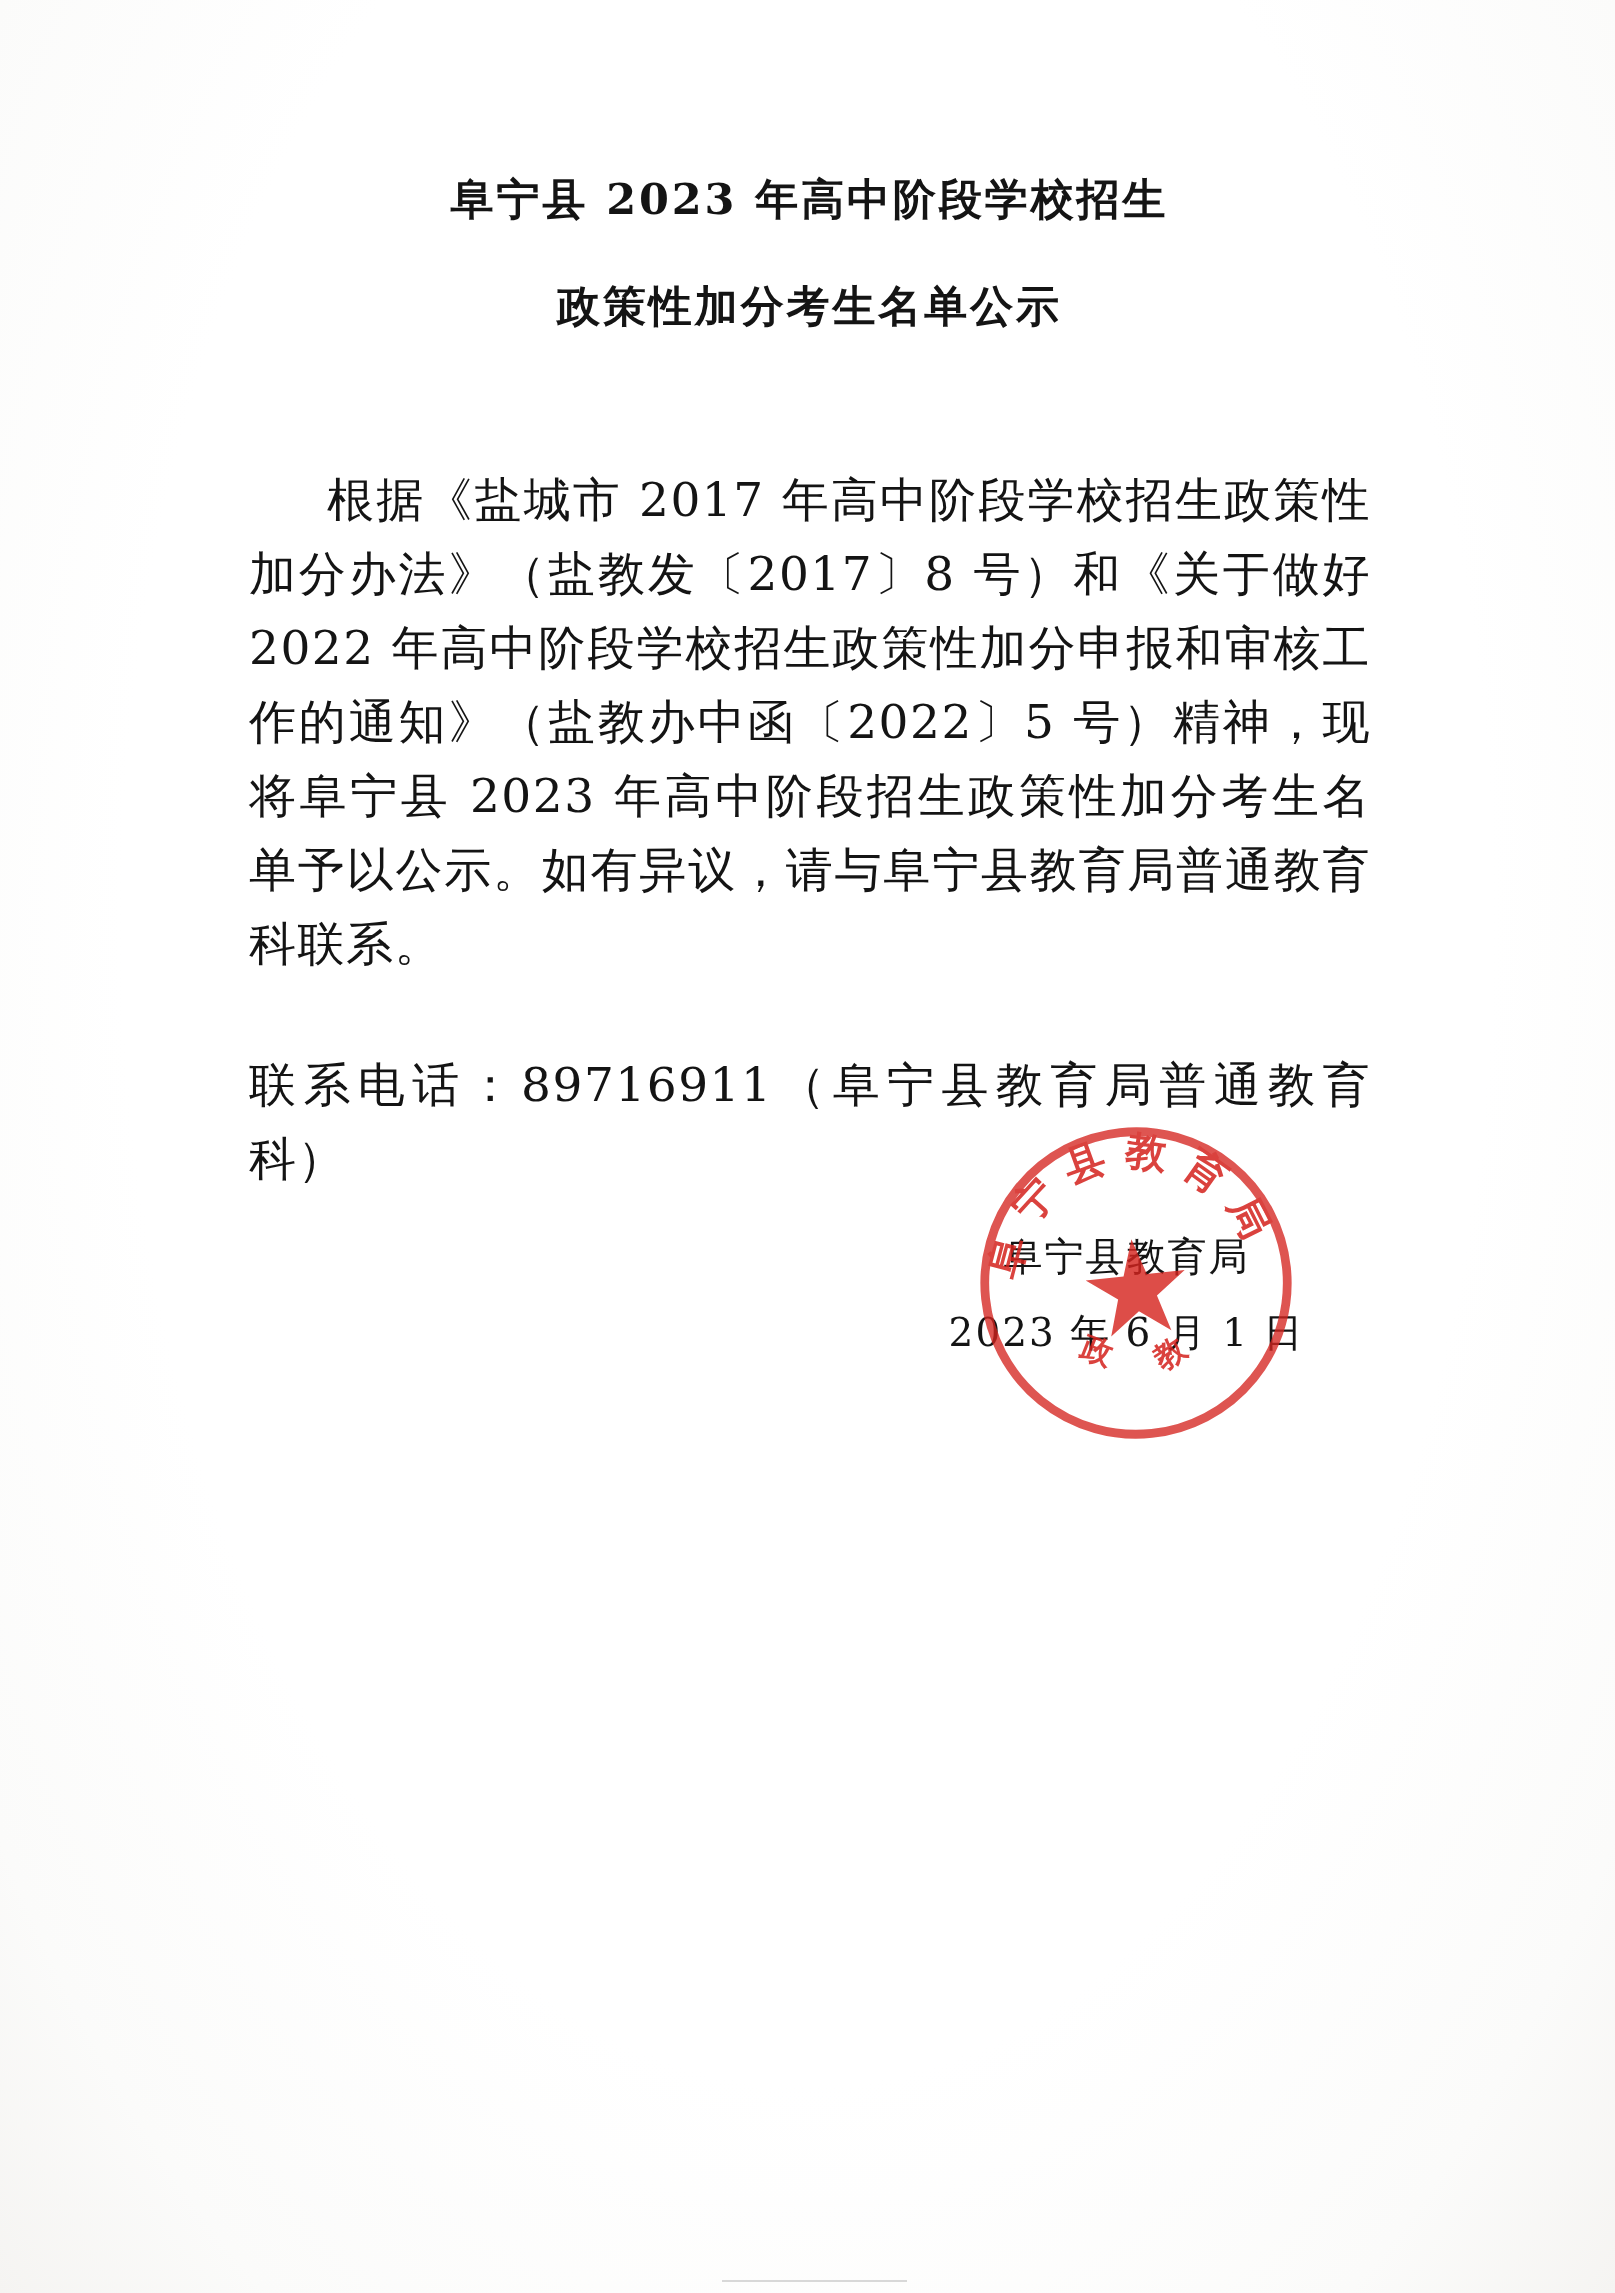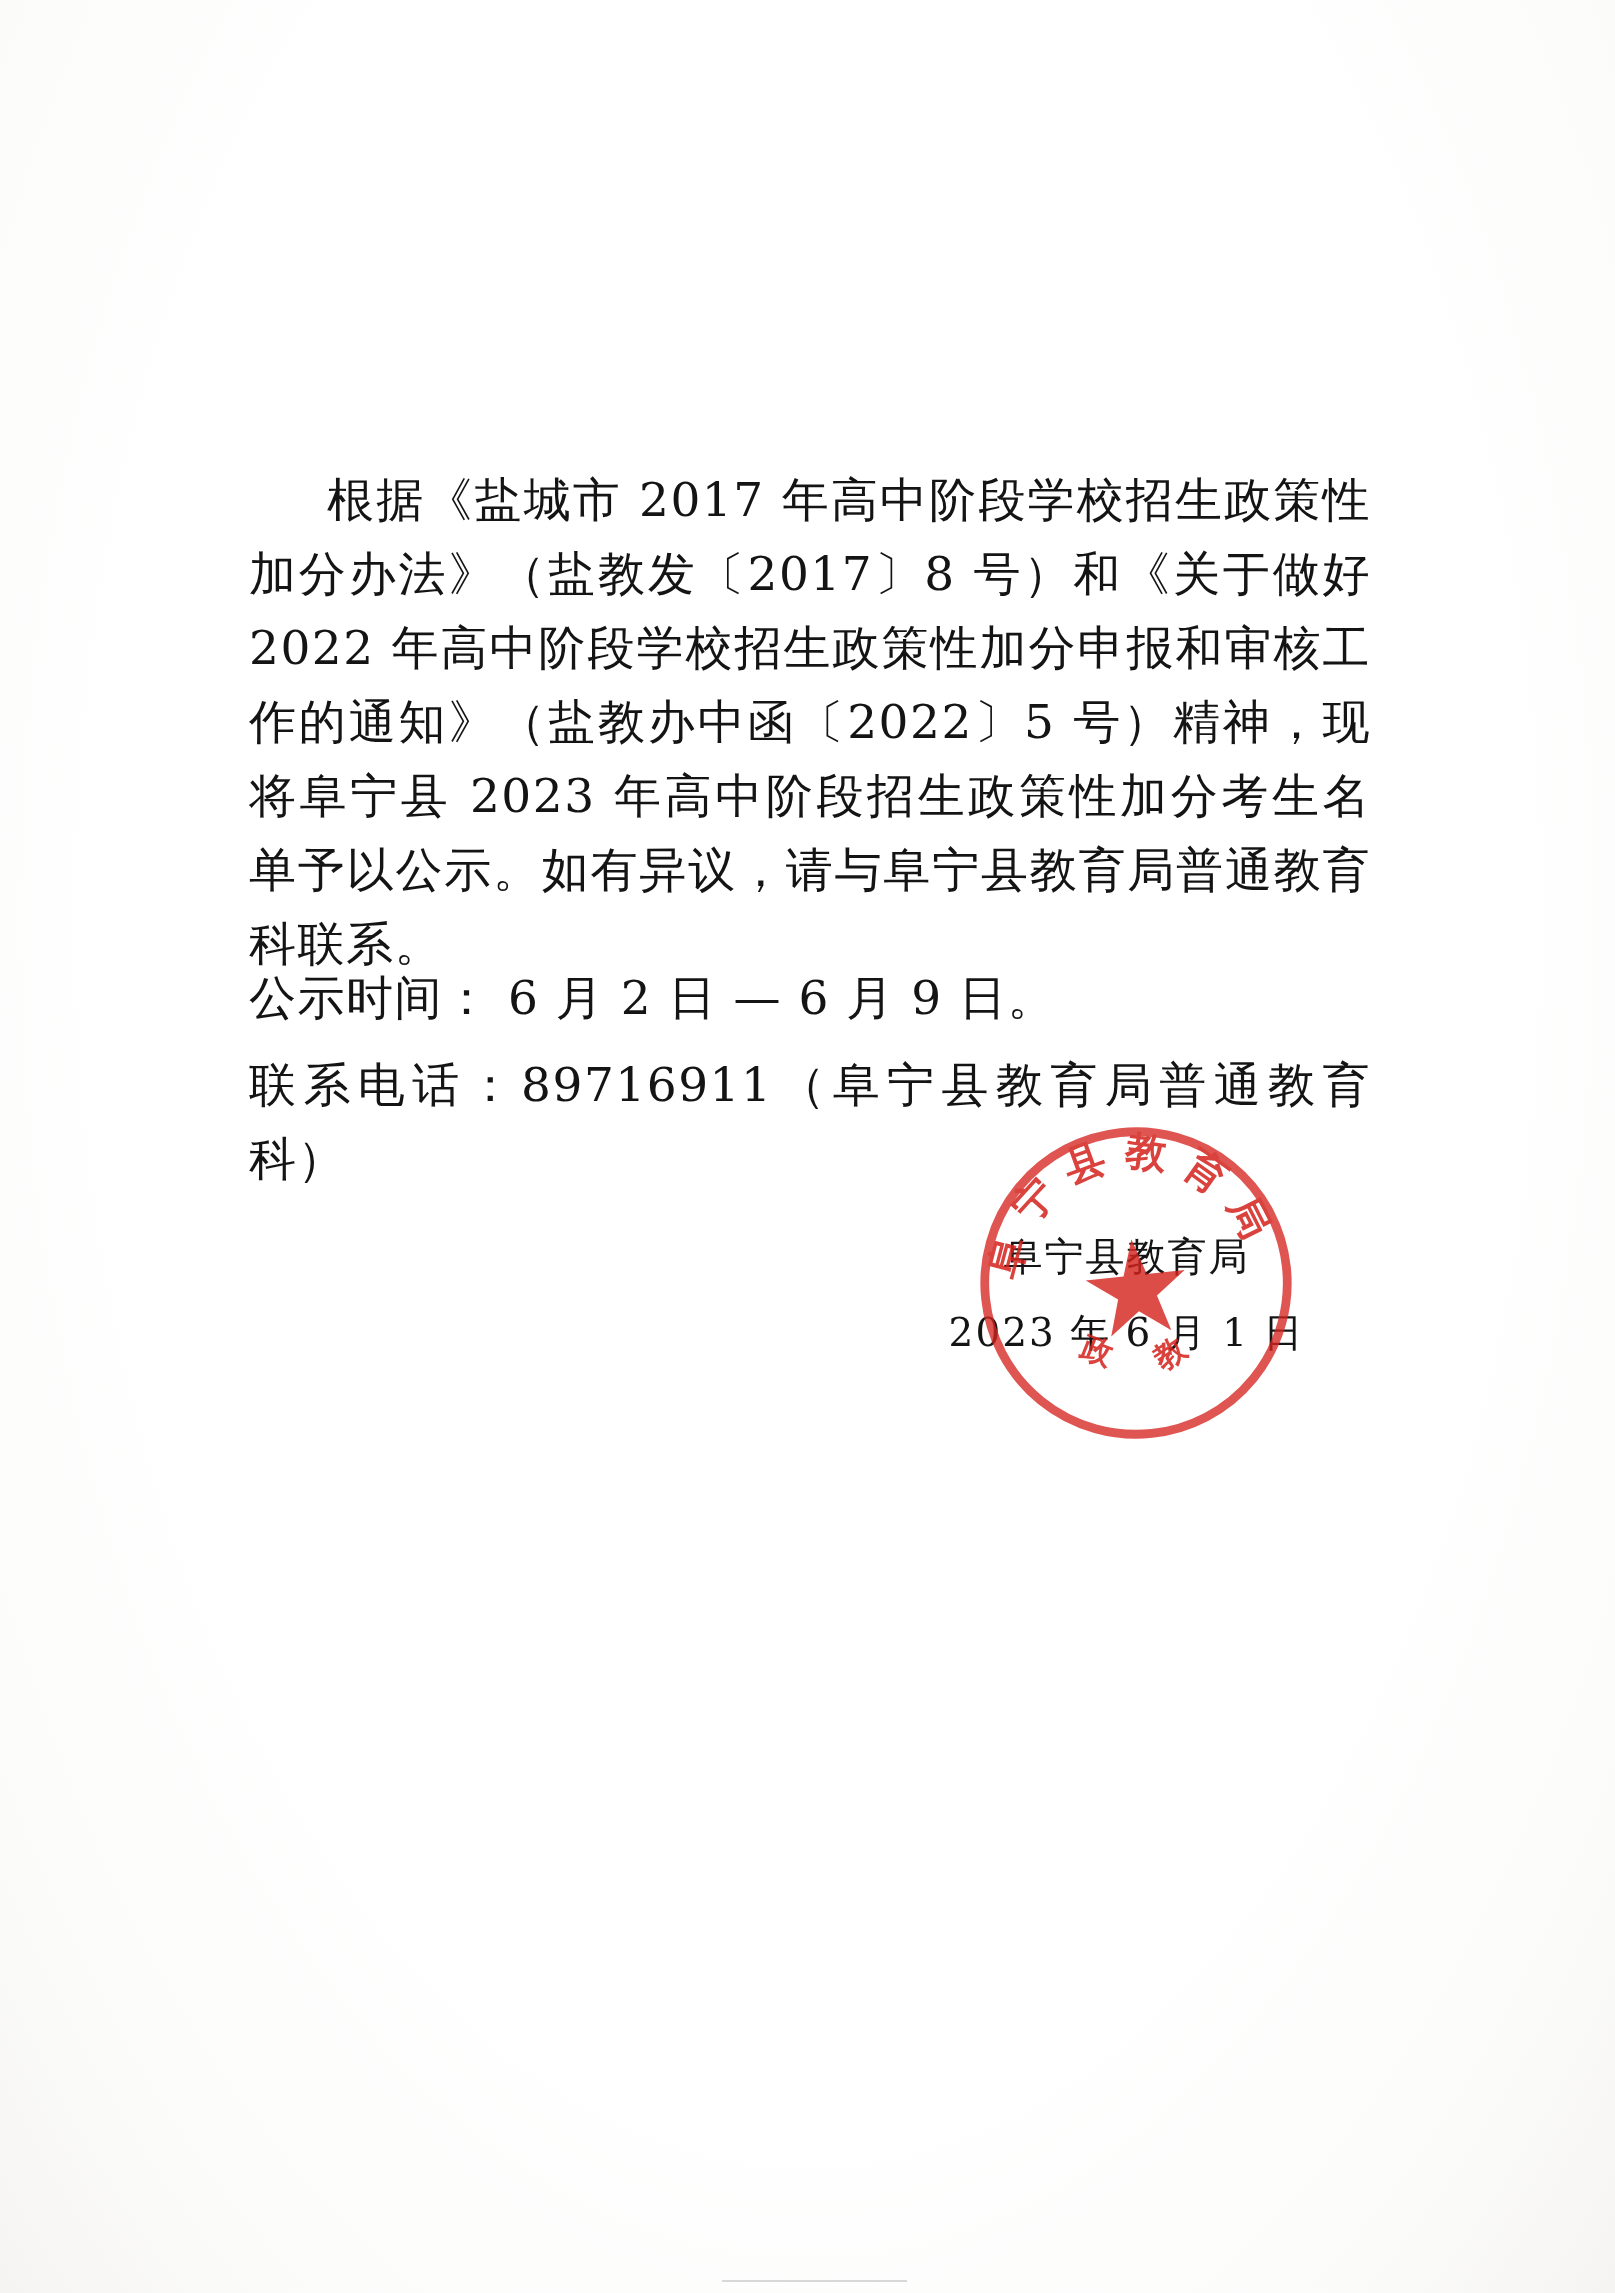--- a/index.html
+++ b/index.html
@@ -104,24 +104,27 @@
     height: 2px;
     background: #d8d8d8;
   }
 </style>
 </head>
 <body>
 
 <div class="page">
   <div class="doc-body">
 
+    <div class="title-block">
+      <div class="title-line">阜宁县 2023 年高中阶段学校招生</div>
+      <div class="title-line">政策性加分考生名单公示</div>
+    </div>
 
     <div class="para indent" id="main-paragraph">根据《盐城市 2017 年高中阶段学校招生政策性加分办法》（盐教发〔2017〕8 号）和《关于做好 2022 年高中阶段学校招生政策性加分申报和审核工作的通知》（盐教办中函〔2022〕5 号）精神，现将阜宁县 2023 年高中阶段招生政策性加分考生名单予以公示。如有异议，请与阜宁县教育局普通教育科联系。</div>
 
-    <div class="para" id="notice-period">公示时间： 6 月 2 日 — 6 月 9 日。</div>
 
     <div class="para" id="contact-phone">联系电话：89716911（阜宁县教育局普通教育科）</div>
 
     <div class="signature-block">
       <div class="sig-name">阜宁县教育局</div>
       <div class="sig-date">2023 年 6 月 1 日</div>
     </div>
 
     <div class="seal">
       <svg width="322" height="322" viewBox="0 0 330 330" xmlns="http://www.w3.org/2000/svg">

